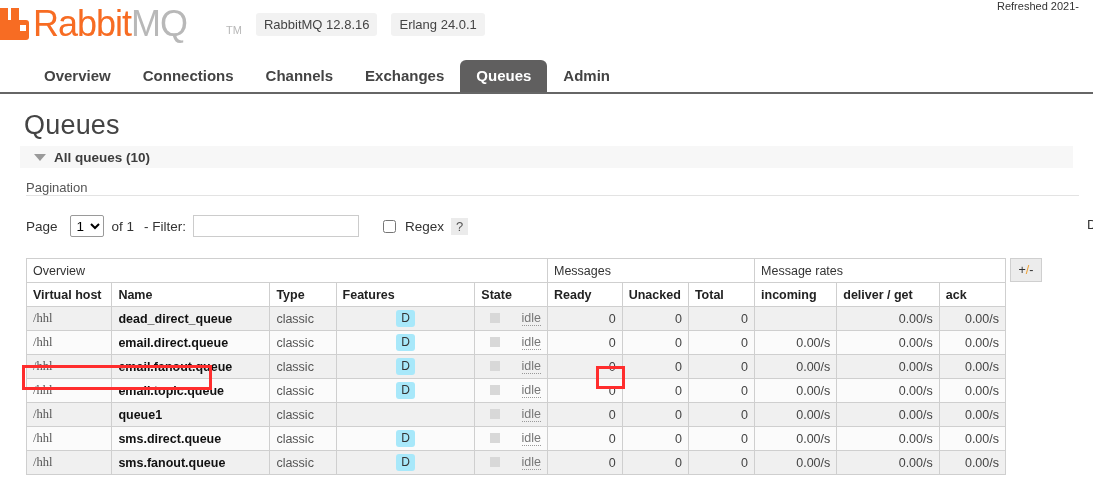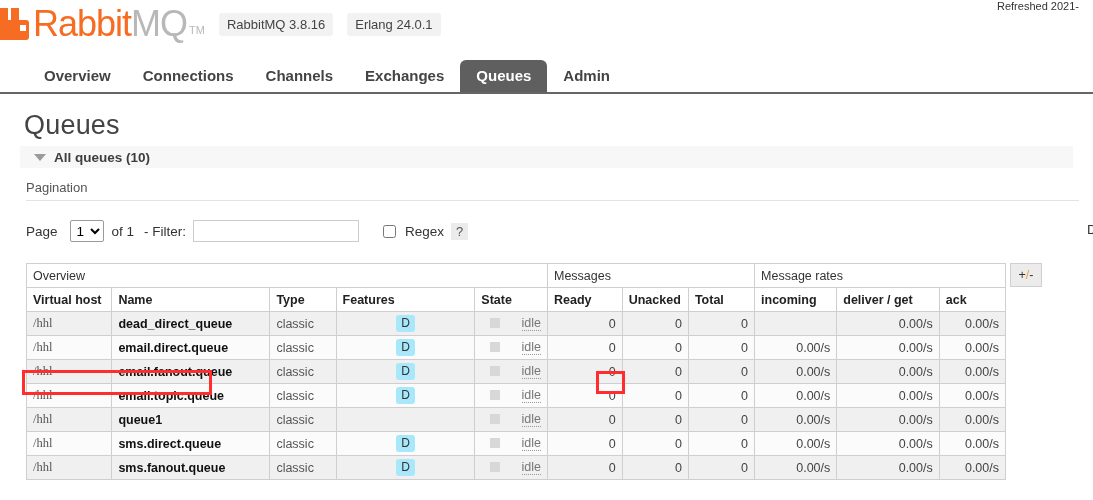--- a/index.html
+++ b/index.html
@@ -59,20 +59,21 @@
     letter-spacing: -1px;
     line-height: 1;
     font-weight: 400;
   }
   .logo-tm {
     font-size: 11px;
     color: #b8b8b8;
     align-self: flex-end;
     padding-bottom: 6px;
     padding-left: 2px;
+    margin-left: 37px;
   }
   .version-badge {
     display: inline-block;
     background: #f2f2f2;
     color: #444;
     font-size: 13px;
     padding: 4px 8px;
     border-radius: 3px;
     margin-left: 14px;
     align-self: center;
@@ -142,21 +143,20 @@
     font-size: 13.5px;
     font-weight: bold;
     color: #3d3d3d;
   }
 
   
   #pagination-section { margin: 0 0 0 6px; }
   #pagination-title {
     font-size: 13px;
     color: #555;
-    padding-bottom: 5px;
     border-bottom: 1px solid #e3e3e3;
     width: 1053px;
   }
   #pagination-controls {
     display: flex;
     align-items: center;
     margin-top: 19px;
     font-size: 13.5px;
     color: #333;
     position: relative;
@@ -309,21 +309,21 @@
   <div id="logo-row">
     <span class="logo-mark">
       <span class="ear-l"></span>
         <span class="ear-r"></span>
       <span class="body"></span>
         <span class="eye"></span>
     </span>
     <span class="logo-rabbit">Rabbit</span>
       <span class="logo-mq">MQ</span>
     <span class="logo-tm">TM</span>
-    <span class="version-badge">RabbitMQ 3.8.16</span>
+    <span class="version-badge">RabbitMQ 12.8.16</span>
     <span class="version-badge">Erlang 24.0.1</span>
   </div>
   <div id="refreshed">Refreshed 2021-</div>
 </div>
 
 <div id="nav">
   <div class="tab">Overview</div>
   <div class="tab">Connections</div>
   <div class="tab">Channels</div>
   <div class="tab">Exchanges</div>

